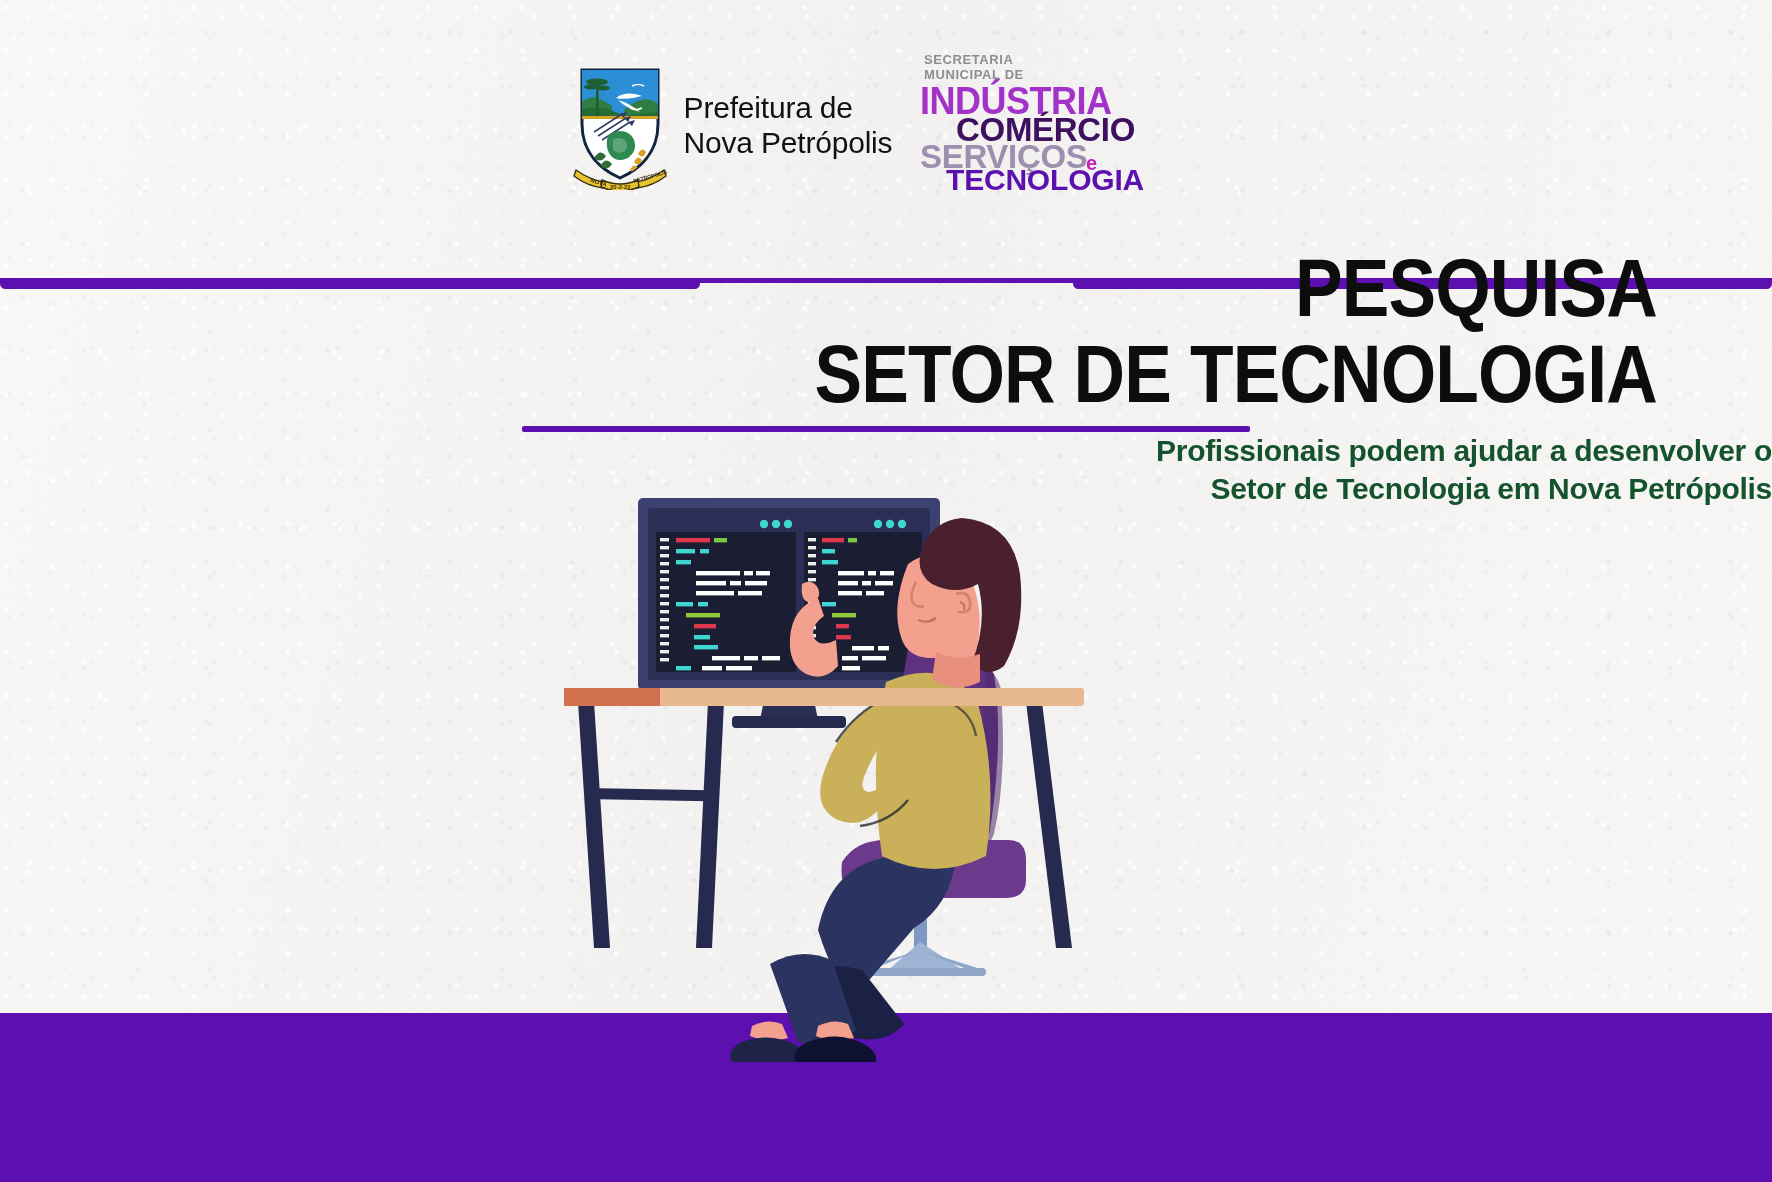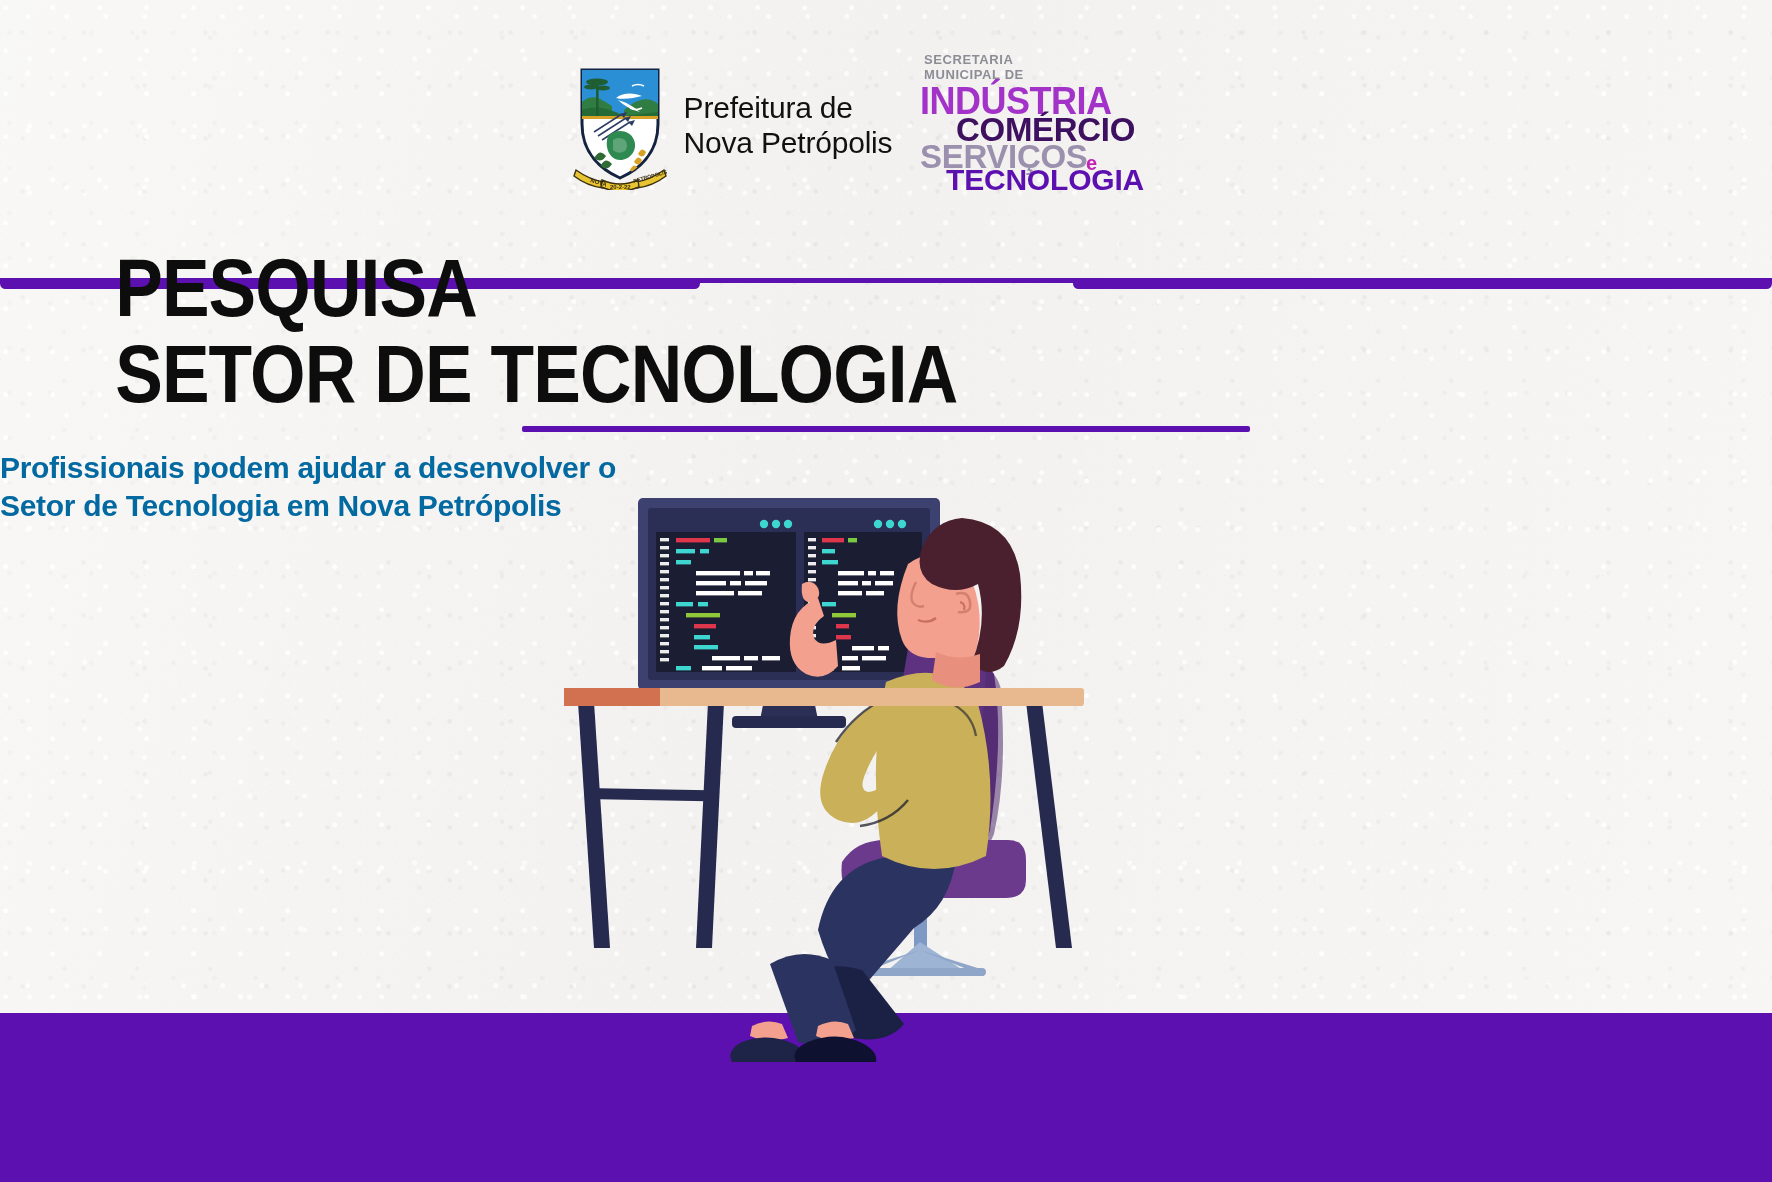--- a/index.html
+++ b/index.html
@@ -90,47 +90,46 @@
   }
   .dash-left { left: 0; width: 700px; }
   .dash-right { left: 1073px; width: 699px; }
 
   
   .title-block {
     position: absolute;
     top: 248px;
     left: 0;
     width: 100%;
-    text-align: left;
+    text-align: right;
   }
   .title-line {
     font-family: "Liberation Sans", sans-serif;
     font-weight: bold;
     color: #0d0d0d;
     line-height: 0.98;
     letter-spacing: -1px;
     transform: scaleX(0.87);
     transform-origin: center;
   }
   .title-1 { font-size: 82px; }
   .title-2 { font-size: 82px; margin-top: 6px; }
   .title-underline {
     width: 728px;
     height: 6px;
     background: #5c10b0;
     margin: 11px auto 0;
     border-radius: 2px;
   }
   .subtitle {
-    margin-top: 17px;
     font-family: "Liberation Sans", sans-serif;
     font-weight: bold;
     font-size: 30px;
     line-height: 1.28;
-    color: #0369a1;
+    color: #14532d;
     letter-spacing: -0.3px;
   }
 
   
   .floor {
     position: absolute;
     left: 0;
     bottom: 0;
     width: 100%;
     height: 169px;

